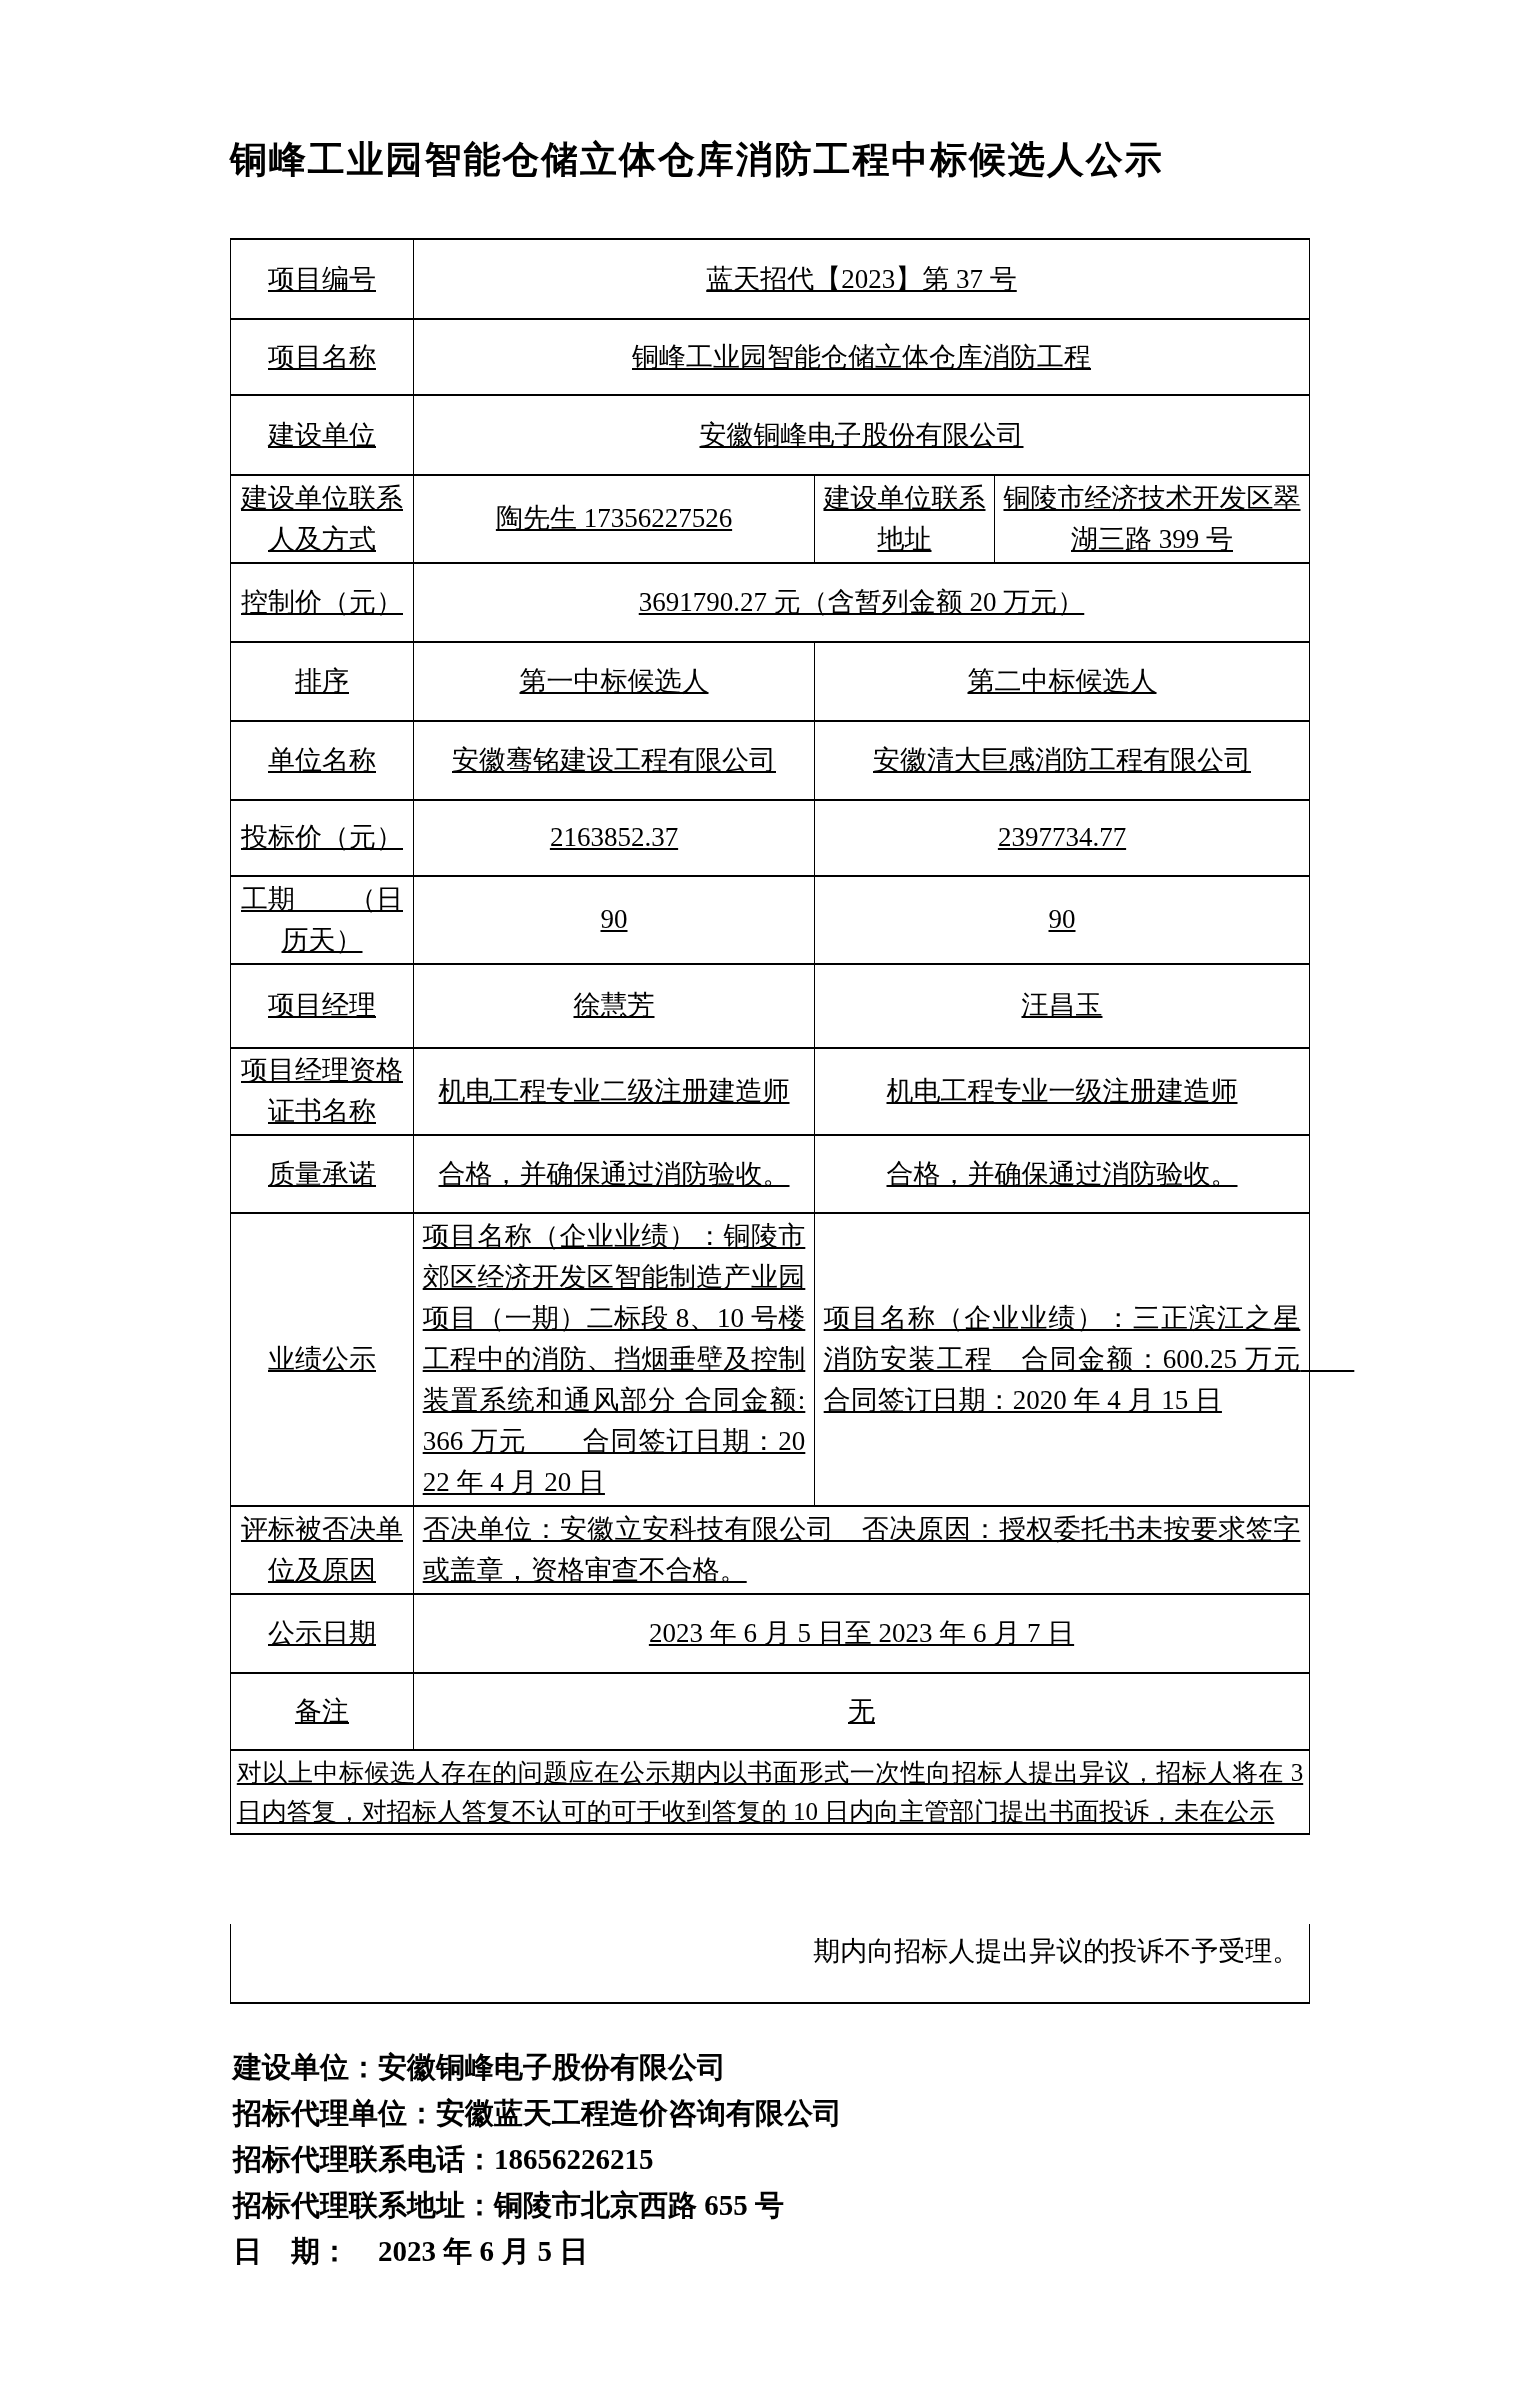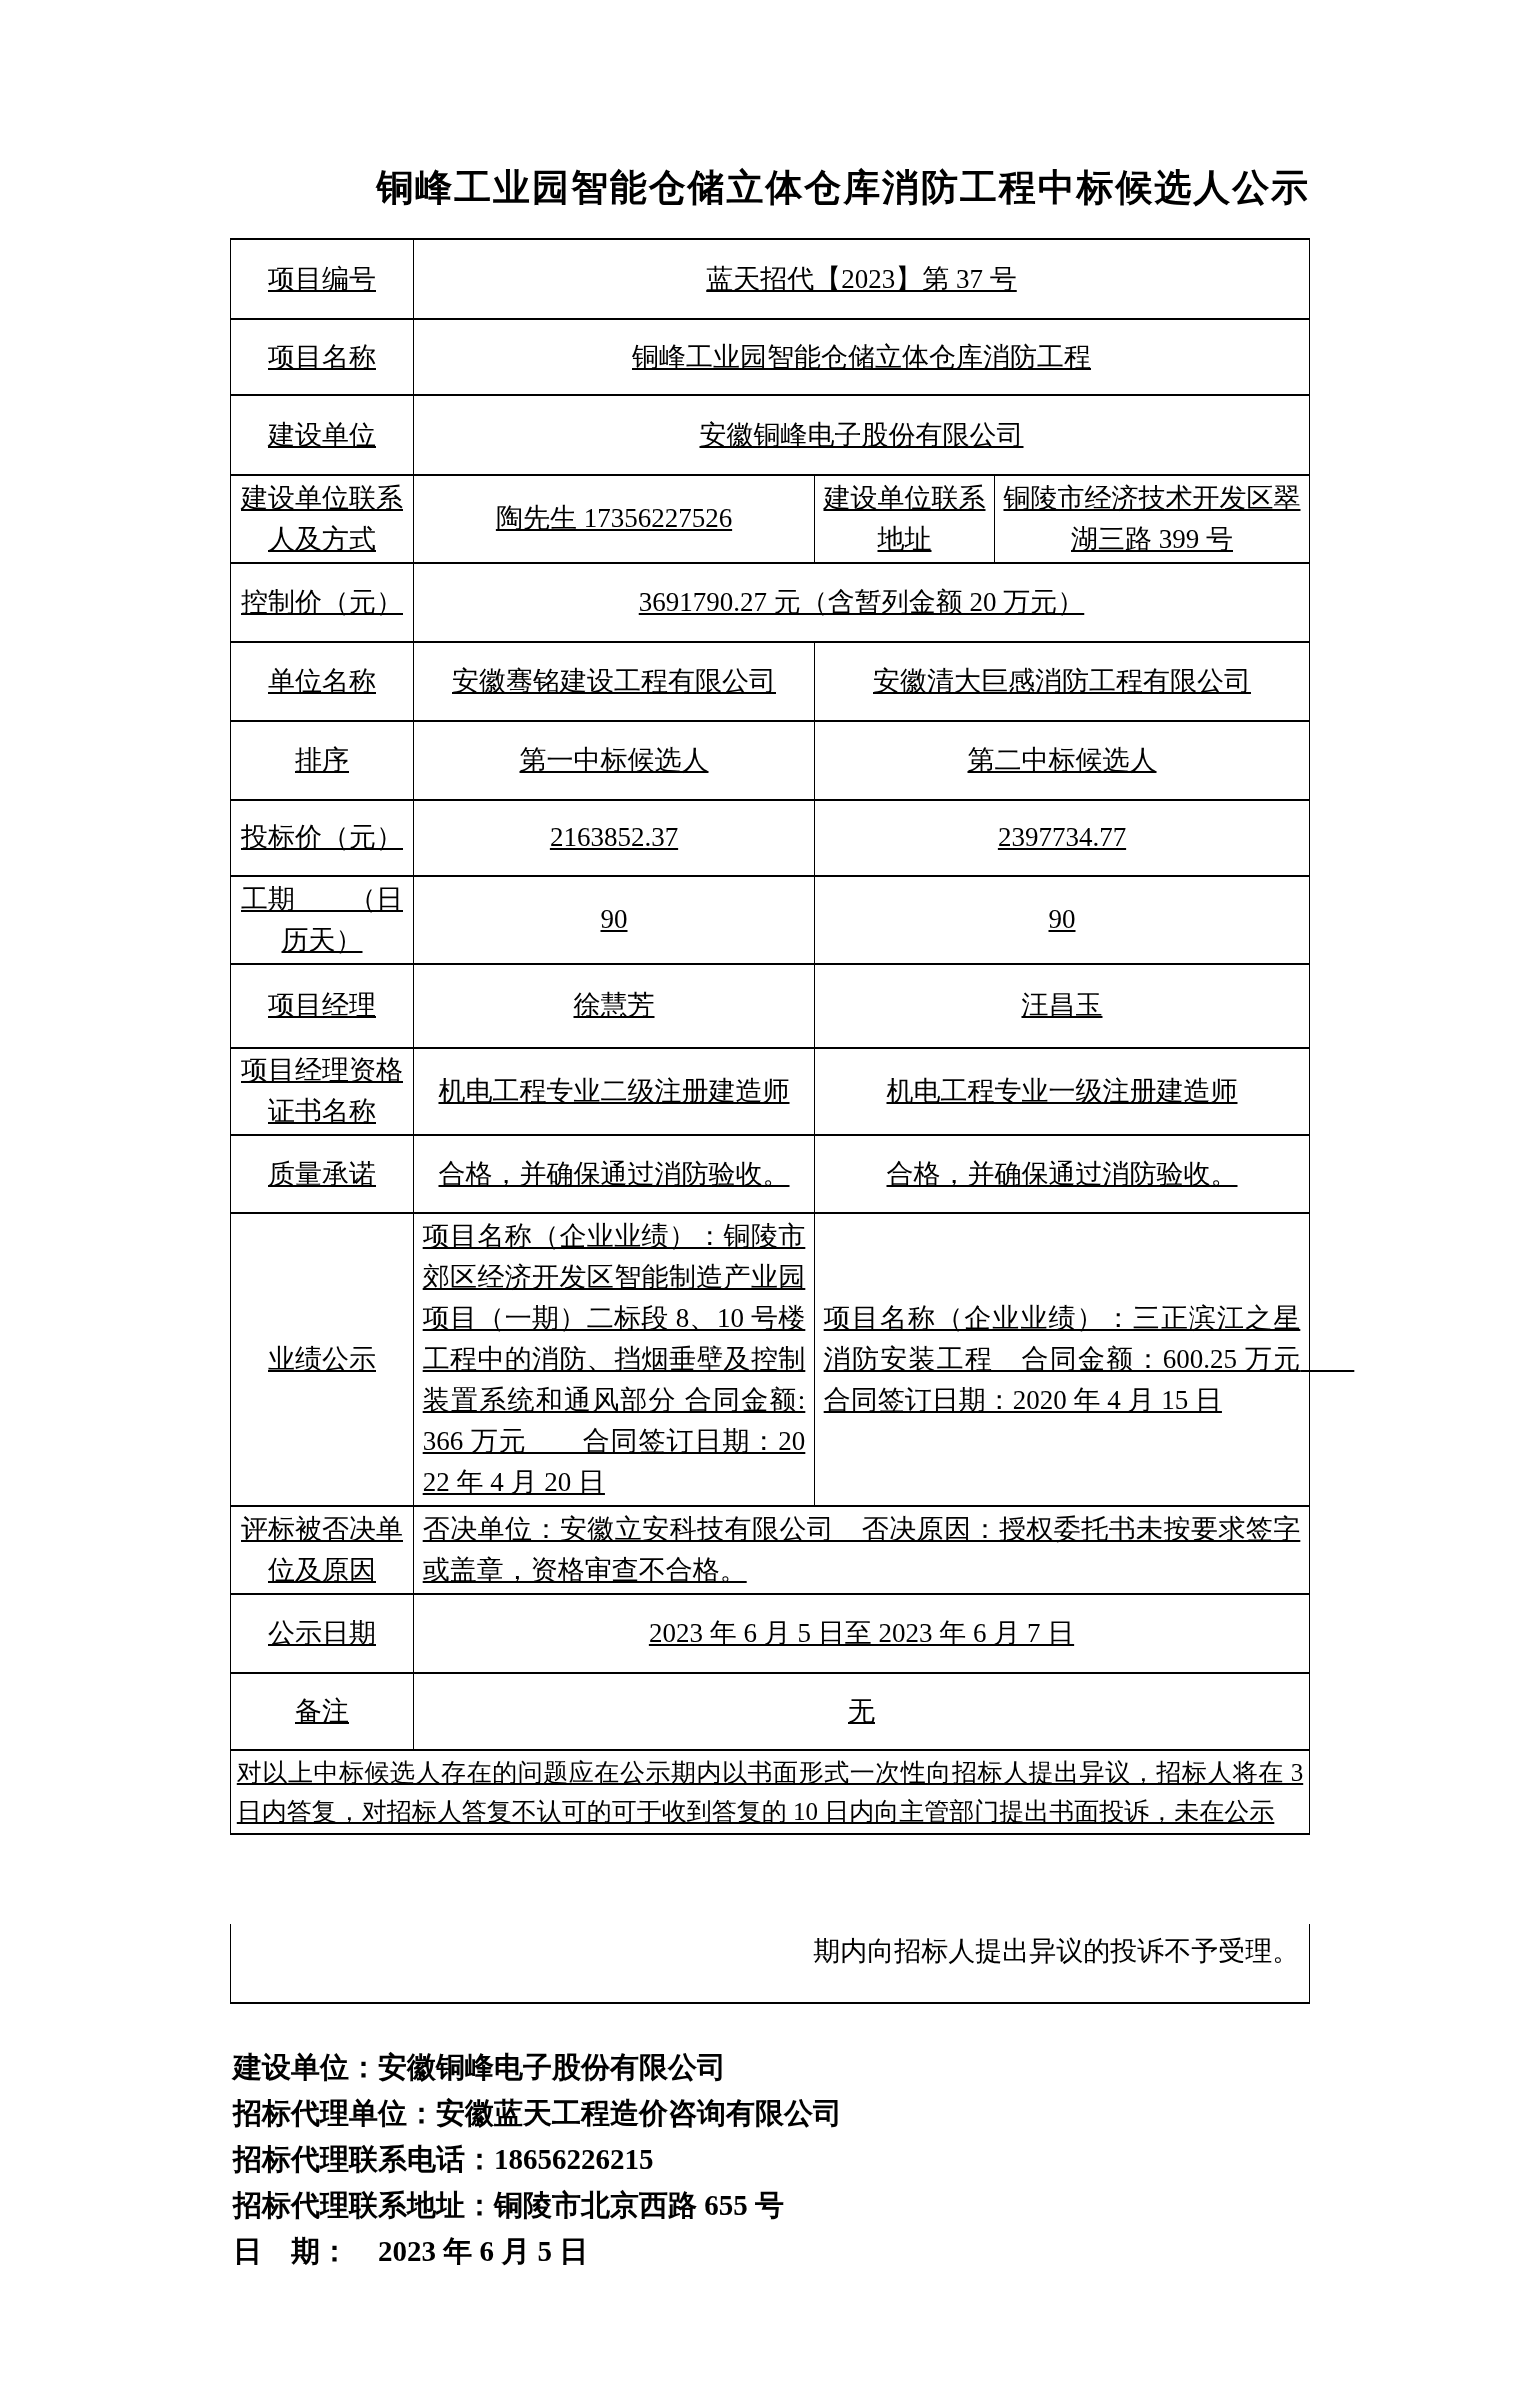--- a/index.html
+++ b/index.html
@@ -7,23 +7,23 @@
     position:relative;
     width:1540px;
     height:2393px;
     background:#ffffff;
     color:#000;
     font-family:"Liberation Serif","DejaVu Serif",serif;
   }
   .doc-title{
     position:absolute;
     left:230px;
-    top:163px;
+    top:135px;
     width:1080px;
-    text-align:right;
+    text-align:left;
     font-family:Liberation Mono, monospace;
     font-weight:bold;
     font-size:37px;
     letter-spacing:1.9px;
     white-space:nowrap;
   }
   table.bid-table{
     position:absolute;
     left:230px;
     top:238px;
@@ -115,28 +115,28 @@
         <td class="label">建设单位联系人及方式</td>
         <td>陶先生 17356227526</td>
         <td class="label">建设单位联系地址</td>
         <td>铜陵市经济技术开发区翠湖三路 399 号</td>
       </tr>
       <tr style="height:79px">
         <td class="label">控制价（元）</td>
         <td colspan="3">3691790.27 元（含暂列金额 20 万元）</td>
       </tr>
       <tr style="height:79px">
+        <td class="label">排序</td>
+        <td>第一中标候选人</td>
+        <td colspan="2">第二中标候选人</td>
+      </tr>
+      <tr style="height:79px">
         <td class="label">单位名称</td>
         <td>安徽骞铭建设工程有限公司</td>
         <td colspan="2">安徽清大巨感消防工程有限公司</td>
-      </tr>
-      <tr style="height:79px">
-        <td class="label">排序</td>
-        <td>第一中标候选人</td>
-        <td colspan="2">第二中标候选人</td>
       </tr>
       <tr style="height:76px">
         <td class="label">投标价（元）</td>
         <td>2163852.37</td>
         <td colspan="2">2397734.77</td>
       </tr>
       <tr style="height:85px">
         <td class="label">工期　　（日历天）</td>
         <td>90</td>
         <td colspan="2">90</td>

